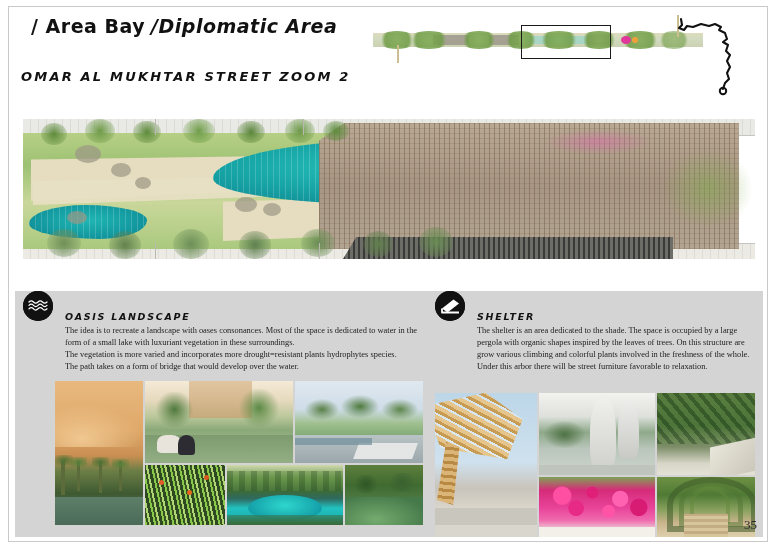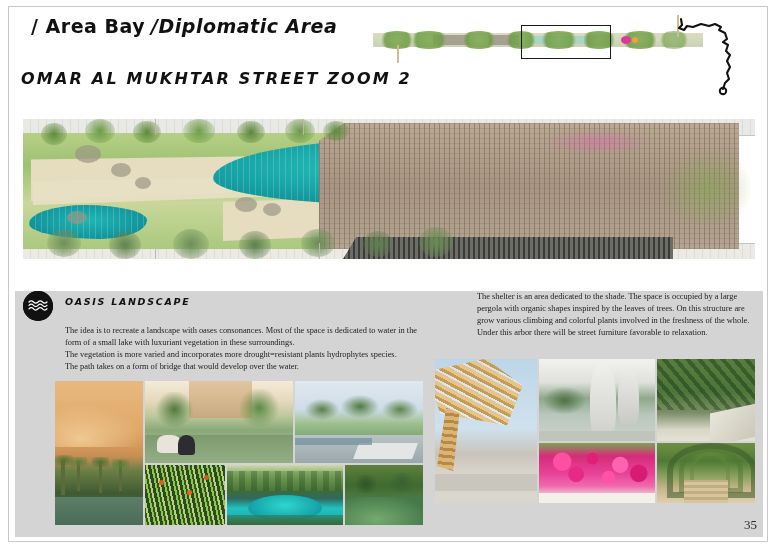--- a/index.html
+++ b/index.html
@@ -13,21 +13,21 @@
   
   .header{position:absolute;left:0;top:0;width:100%;height:96px;}
   .title-row{position:absolute;left:10px;top:8px;display:flex;align-items:baseline;
              white-space:nowrap;}
   .t-doha{font-size:31px;font-weight:bold;letter-spacing:2.5px;color:#111;
           font-family:"DejaVu Sans",sans-serif;}
   .t-sep{font-size:19px;font-weight:bold;color:#111;margin-left:12px;letter-spacing:.5px;
          font-family:"DejaVu Sans",sans-serif;}
   .t-italic{font-size:19px;font-weight:bold;font-style:italic;color:#111;
             margin-left:6px;letter-spacing:.5px;font-family:"DejaVu Sans",sans-serif;}
-  .subtitle{position:absolute;left:12px;top:62px;font-size:16px;font-weight:bold;
+  .subtitle{position:absolute;left:12px;top:62px;font-size:13px;font-weight:bold;
             font-style:italic;letter-spacing:2.2px;color:#111;
             font-family:"DejaVu Sans",sans-serif;text-align:center;}
 
   
   .keyplan{position:absolute;left:364px;top:12px;width:330px;height:42px;}
   .kp-band{position:absolute;left:0;top:14px;width:100%;height:14px;
     background:linear-gradient(to bottom,#dcd9b8 0%,#cfd8bc 40%,#c9cfae 100%);
     opacity:.95;}
   .kp-green{position:absolute;top:12px;height:18px;border-radius:50%;
     background:radial-gradient(circle,#7da950 0%,#6f9c46 55%,rgba(110,150,70,0) 72%);
@@ -91,21 +91,21 @@
   
   .panel{position:absolute;left:6px;top:284px;width:748px;height:246px;
          background:#d4d4d4;}
   .col{position:absolute;top:0;}
   .col-left{left:8px;width:400px;}
   .col-right{left:420px;width:320px;}
 
   .cap-head{position:relative;height:34px;}
   .badge{position:absolute;left:0;top:0;width:30px;height:30px;border-radius:50%;
          background:#111;}
-  .cap-title{position:absolute;left:42px;top:5px;font-size:9.5px;font-weight:bold;
+  .cap-title{position:absolute;left:42px;top:20px;font-size:9.5px;font-weight:bold;
              font-style:italic;letter-spacing:1.7px;color:#111;
              font-family:"DejaVu Sans",sans-serif;}
   .cap-body{margin-left:42px;font-family:"Liberation Serif",serif;
             font-size:8.4px;line-height:1.42;color:#1b1b1b;}
   .cap-body p{margin:0;}
 
   .grid{position:relative;margin-top:8px;}
   .ph{position:absolute;overflow:hidden;}
   .pagenum{position:absolute;right:6px;bottom:4px;font-size:13px;color:#2a2a2a;
            font-family:"Liberation Serif",serif;}
@@ -300,20 +300,30 @@
         <div class="ph" style="left:322px;top:84px;width:78px;height:60px;">
           <div style="position:absolute;inset:0;background:linear-gradient(to bottom,#5d7f3c 0%,#3f6a30 34%,#4f7a44 58%,#6aa06a 80%,#87b57f 100%);"></div>
           <div style="position:absolute;left:0;bottom:0;width:100%;height:46%;background:radial-gradient(ellipse at 40% 80%,#74ab6e 0%,#46794a 80%);"></div>
           <div style="position:absolute;left:10%;top:18%;width:34%;height:30%;background:radial-gradient(circle,#2f5526,rgba(47,85,38,0) 72%);"></div>
           <div style="position:absolute;left:54%;top:14%;width:38%;height:32%;background:radial-gradient(circle,#396130,rgba(57,97,48,0) 72%);"></div>
         </div>
       </div>
     </div>
 
     <div class="col col-right">
+      <div class="cap-head">
+        <div class="badge">
+          <svg viewBox="0 0 30 30" width="30" height="30">
+            <circle cx="15" cy="15" r="15" fill="#111"></circle>
+            <path d="M7,17.5 L18.5,8.5 L24,12.5 L12.5,21.5 Z" fill="#fff"></path>
+            <path d="M7,17.5 L7,21.5 L24,21.5" fill="none" stroke="#fff" stroke-width="1.8" stroke-linejoin="round"></path>
+          </svg>
+        </div>
+        <div class="cap-title">SHELTER</div>
+      </div>
       <div class="cap-body">
         <p>The shelter is an area dedicated to the shade. The space is occupied by a large pergola with organic shapes inspired by the leaves of trees. On this structure are grow various climbing and colorful plants involved in the freshness of the whole. Under this arbor there will be street furniture favorable to relaxation.</p>
       </div>
 
       <div class="grid" style="height:148px;margin-top:20px;">
 
         <div class="ph" style="left:0;top:0;width:102px;height:144px;">
           <div style="position:absolute;inset:0;background:linear-gradient(to bottom,#bcd6e8 0%,#cfe1ee 48%,#c9c4bb 66%,#ddd8ce 82%,#e6e2d9 100%);"></div>
           <div style="position:absolute;left:-10%;top:0;width:96%;height:66%;
                background:repeating-linear-gradient(28deg,#c89b52 0 3px,#e6c58c 3px 7px,rgba(255,255,255,.35) 7px 9px);

